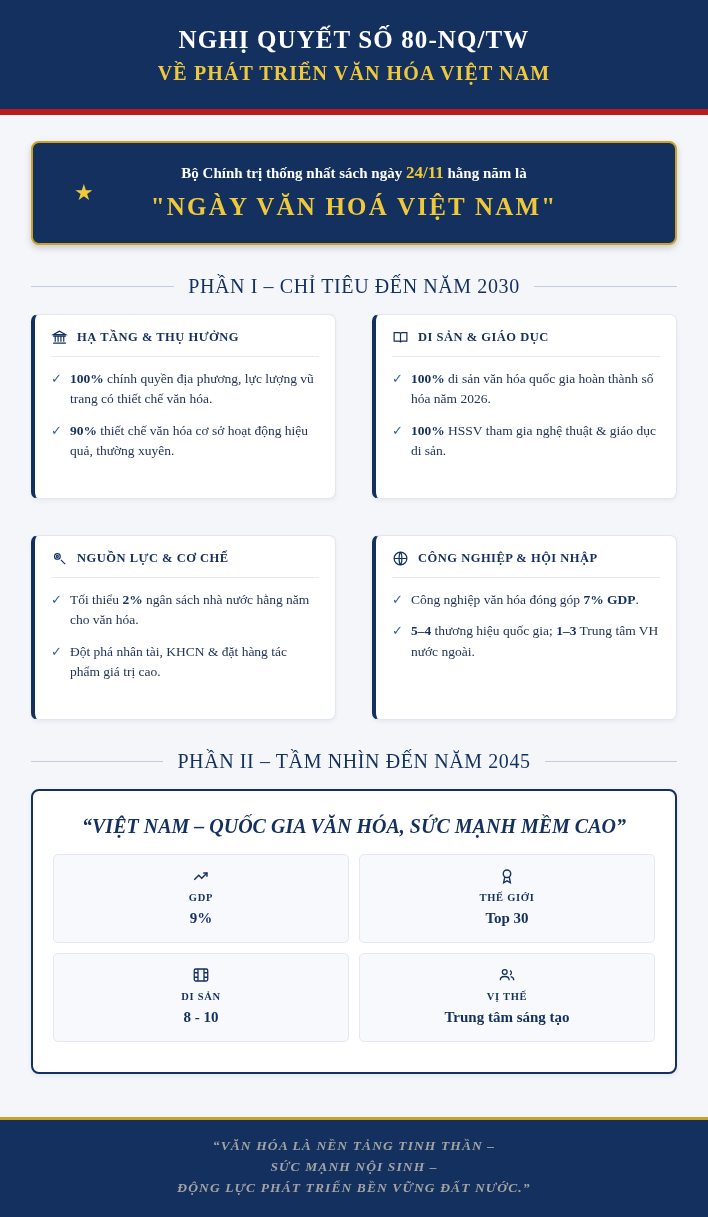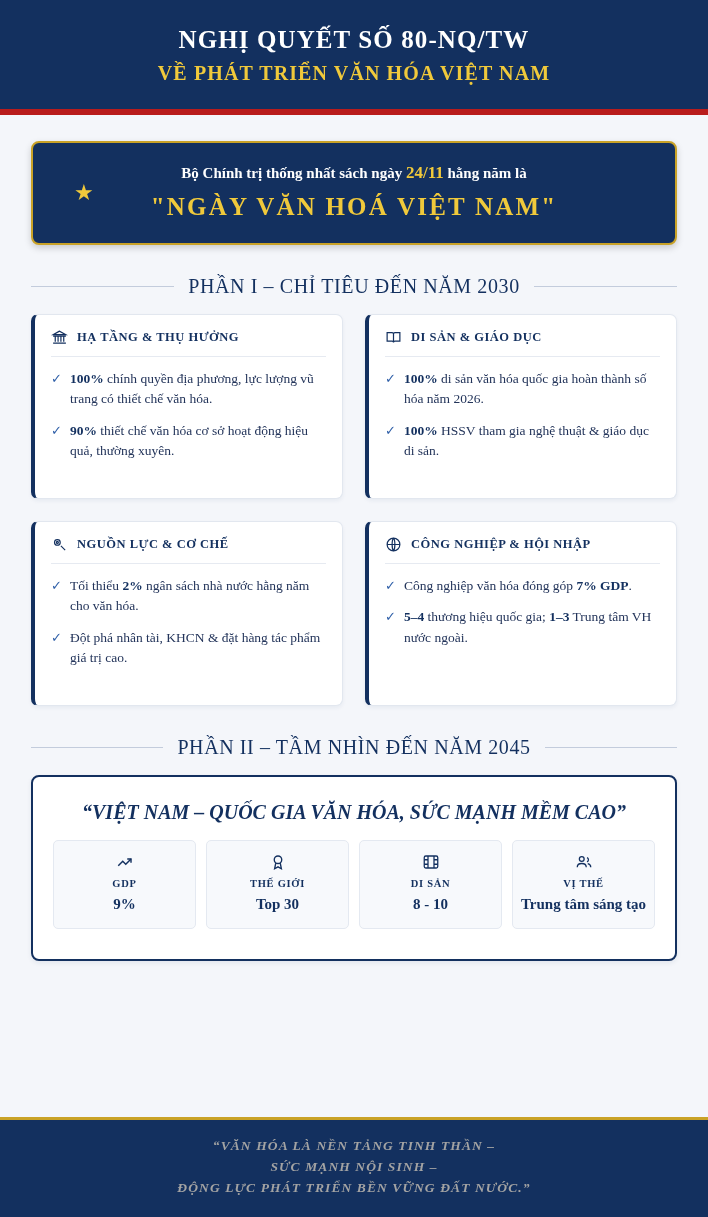--- a/index.html
+++ b/index.html
@@ -94,21 +94,21 @@
     font-weight: normal;
     letter-spacing: 0.6px;
     color: #13305f;
     white-space: nowrap;
   }
 
   
   .grid {
     display: grid;
     grid-template-columns: 1fr 1fr;
-    gap: 22px;
+    gap: 36px;
     margin: 0 31px;
   }
   .card {
     background: #ffffff;
     border: 1px solid #e2e7ef;
     border-left: 4px solid #13305f;
     border-radius: 7px;
     padding: 14px 16px 16px;
     box-shadow: 0 2px 4px rgba(20,49,94,0.06);
     min-height: 185px;
@@ -152,21 +152,21 @@
     text-align: center;
     font-size: 20px;
     font-style: italic;
     font-weight: bold;
     line-height: 1.35;
     color: #13305f;
     margin: 2px 6px 14px;
   }
   .stats {
     display: grid;
-    grid-template-columns: repeat(4, 1fr);
+    grid-template-columns: repeat(2, 1fr);
     gap: 10px;
   }
   .stat {
     background: #f7f9fc;
     border: 1px solid #e4e9f1;
     border-radius: 5px;
     padding: 12px 4px 14px;
     text-align: center;
   }
   .stat .s-icon { color: #13305f; margin-bottom: 7px; display: flex; justify-content: center; }

